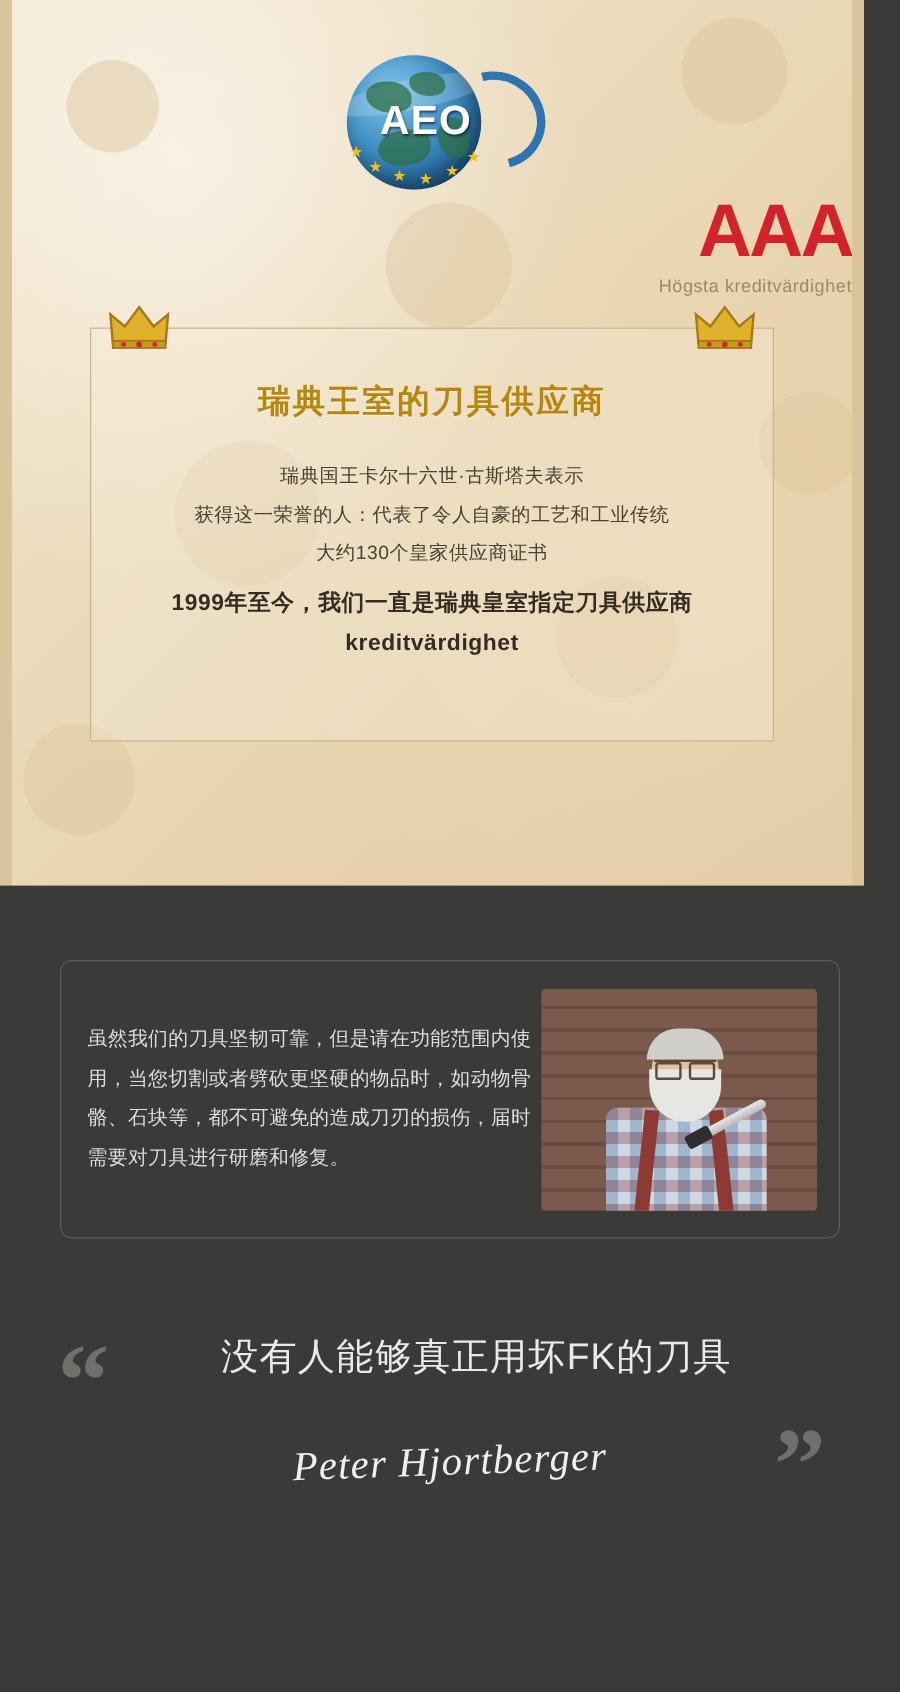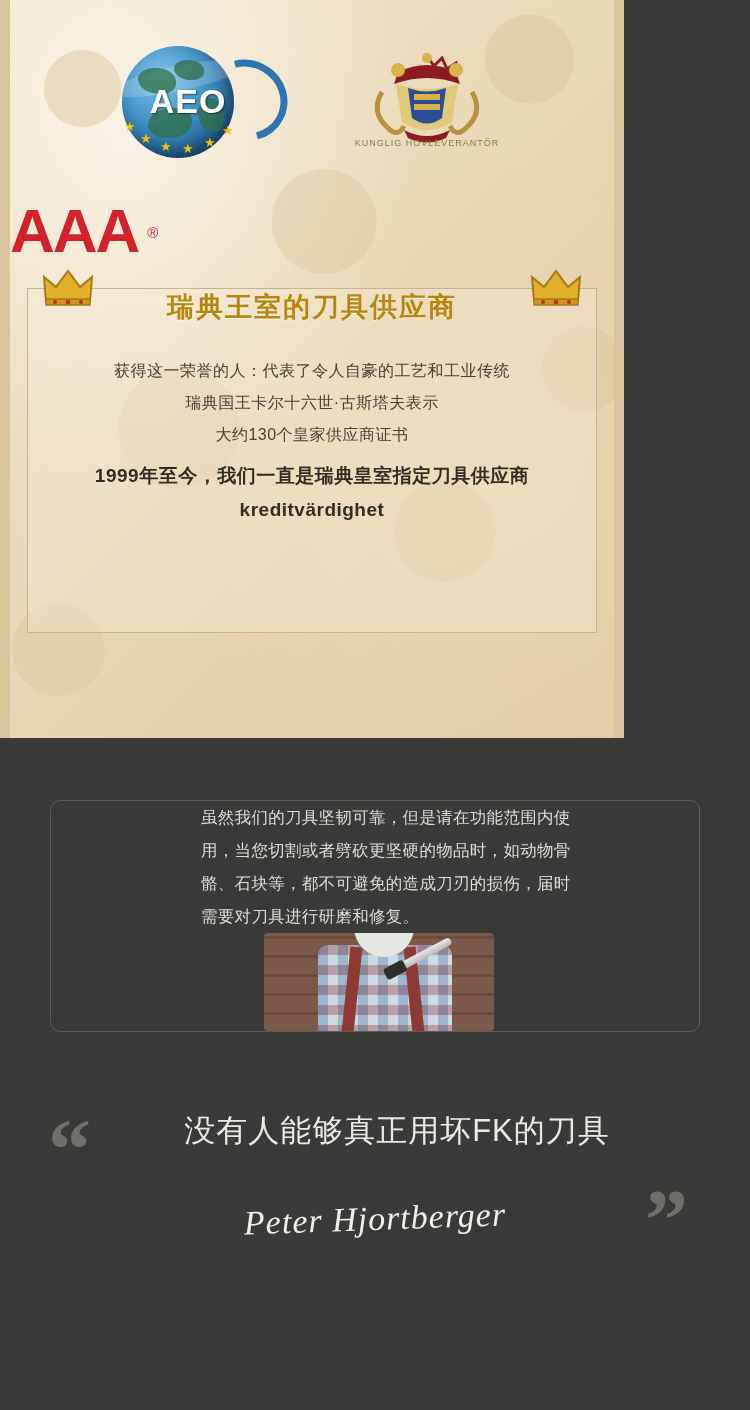--- a/index.html
+++ b/index.html
@@ -15,21 +15,21 @@
   }
   .page {
     position: relative;
     width: 750px;
     height: 1410px;
   }
 
   
   .top-section {
     position: relative;
-    width: 624px;
+    width: 720px;
     height: 738px;
     background:
       radial-gradient(ellipse at 20% 18%, rgba(255,255,255,0.55) 0%, rgba(255,255,255,0) 42%),
       radial-gradient(ellipse at 78% 62%, rgba(236,214,176,0.65) 0%, rgba(236,214,176,0) 50%),
       linear-gradient(135deg, #f3e7cf 0%, #ecdcbd 35%, #e6d3ae 65%, #e2cda6 100%);
     box-sizing: border-box;
     border-left: 10px solid #d9c49c;
     border-right: 10px solid #d9c49c;
     overflow: hidden;
   }
@@ -152,22 +152,22 @@
     width: 178px;
     text-align: center;
     font-size: 9px;
     letter-spacing: 1px;
     color: #8a7a52;
   }
 
   
   .aaa-block {
     position: relative;
-    margin-top: 28px;
-    text-align: left;
+    margin-top: 0;
+    text-align: right;
   }
   .aaa-mark {
     display: inline-block;
     position: relative;
     font-family: "Liberation Sans", sans-serif;
     font-weight: bold;
     font-size: 62px;
     line-height: 62px;
     color: #d4222a;
     letter-spacing: -2px;
@@ -200,20 +200,21 @@
   .crown-left, .crown-right {
     position: absolute;
     top: -22px;
     width: 52px;
     height: 40px;
   }
   .crown-left { left: 14px; }
   .crown-right { right: 14px; }
 
   .royal-title {
+    margin-top: 42px;
     text-align: center;
     font-size: 27px;
     font-weight: bold;
     color: #b8860b;
     letter-spacing: 2px;
     text-shadow: 0 1px 0 rgba(255,255,255,0.6);
   }
   .royal-lines {
     margin-top: 30px;
     text-align: center;
@@ -246,21 +247,20 @@
   .care-card {
     position: relative;
     margin: 62px auto 0;
     width: 650px;
     height: 232px;
     border: 1px solid #5c5c59;
     border-radius: 10px;
     box-sizing: border-box;
     display: flex;
     align-items: center;
-    flex-direction: column;
   }
   .care-text {
     width: 370px;
     padding: 0 0 0 22px;
     color: #dcdcd8;
     font-size: 16.5px;
     line-height: 33px;
     letter-spacing: 0.3px;
   }
   .care-photo {
@@ -425,40 +425,25 @@
         <div class="stars">
           <span class="star" style="left:6px;  top:6px;">★</span>
           <span class="star" style="left:22px; top:18px;">★</span>
           <span class="star" style="left:42px; top:26px;">★</span>
           <span class="star" style="left:64px; top:28px;">★</span>
           <span class="star" style="left:86px; top:22px;">★</span>
           <span class="star" style="left:104px;top:10px;">★</span>
         </div>
       </div>
 
-      <div class="badge-crown">
-        <svg class="crown-shield" width="150" height="104" viewBox="0 0 150 104">
-          <path d="M75 4 l7 10 8-8 5 11 9-6 2 12" stroke="#8e1a22" stroke-width="3" fill="none"></path>
-          <path d="M46 20 q29 -14 58 0 l4 12 q-33 -12 -66 0 z" fill="#8e1a22"></path>
-          <circle cx="46" cy="18" r="7" fill="#d9b24a"></circle>
-          <circle cx="104" cy="18" r="7" fill="#d9b24a"></circle>
-          <circle cx="75" cy="6" r="5" fill="#d9b24a"></circle>
-          <path d="M44 32 q31 10 62 0 l-6 38 q-25 16 -50 0 z" fill="#e0c978"></path>
-          <path d="M56 36 q19 7 38 0 l-4 30 q-15 11 -30 0 z" fill="#2b4d96"></path>
-          <path d="M62 42 h26 v6 h-26z M62 52 h26 v6 h-26z" fill="#d9b24a"></path>
-          <path d="M30 40 q-12 20 6 36 q10 10 16 -2" fill="none" stroke="#b8933f" stroke-width="5"></path>
-          <path d="M120 40 q12 20 -6 36 q-10 10 -16 -2" fill="none" stroke="#b8933f" stroke-width="5"></path>
-          <path d="M52 78 q23 12 46 0 l-4 8 q-19 9 -38 0 z" fill="#8e1a22"></path>
-        </svg>
-        <div class="crown-caption">KUNGLIG HOVLEVERANTÖR</div>
-      </div>
     </div>
 
     <div class="aaa-block">
       <div class="aaa-mark"><span>AAA</span><span class="reg">®</span></div>
+      <div class="aaa-sub">Högsta kreditvärdighet</div>
     </div>
 
     <div class="royal-panel">
       <svg class="crown-left" viewBox="0 0 52 40">
         <path d="M4 34 L2 10 l12 10 L26 4 l12 16 l12 -10 l-2 24 z" fill="#e2b12a" stroke="#a5781a" stroke-width="2"></path>
         <rect x="4" y="32" width="44" height="6" fill="#c8991f" stroke="#a5781a" stroke-width="1.5"></rect>
         <circle cx="26" cy="35" r="2.4" fill="#cf2a2a"></circle>
         <circle cx="13" cy="35" r="2" fill="#cf2a2a"></circle>
         <circle cx="39" cy="35" r="2" fill="#cf2a2a"></circle>
       </svg>
@@ -466,22 +451,22 @@
         <path d="M4 34 L2 10 l12 10 L26 4 l12 16 l12 -10 l-2 24 z" fill="#e2b12a" stroke="#a5781a" stroke-width="2"></path>
         <rect x="4" y="32" width="44" height="6" fill="#c8991f" stroke="#a5781a" stroke-width="1.5"></rect>
         <circle cx="26" cy="35" r="2.4" fill="#cf2a2a"></circle>
         <circle cx="13" cy="35" r="2" fill="#cf2a2a"></circle>
         <circle cx="39" cy="35" r="2" fill="#cf2a2a"></circle>
       </svg>
 
       <div class="royal-title">瑞典王室的刀具供应商</div>
 
       <div class="royal-lines">
+        <div>瑞典国王卡尔十六世·古斯塔夫表示</div>
         <div>获得这一荣誉的人：代表了令人自豪的工艺和工业传统</div>
-        <div>瑞典国王卡尔十六世·古斯塔夫表示</div>
         <div>大约130个皇家供应商证书</div>
       </div>
 
       <div class="royal-strong">
         <div>1999年至今，我们一直是瑞典皇室指定刀具供应商</div>
         <div>kreditvärdighet</div>
       </div>
     </div>
   </section>
 

